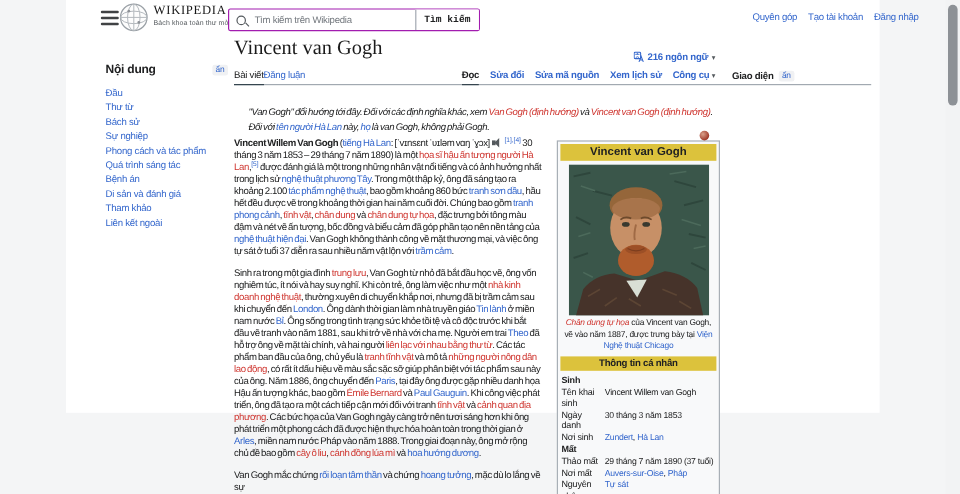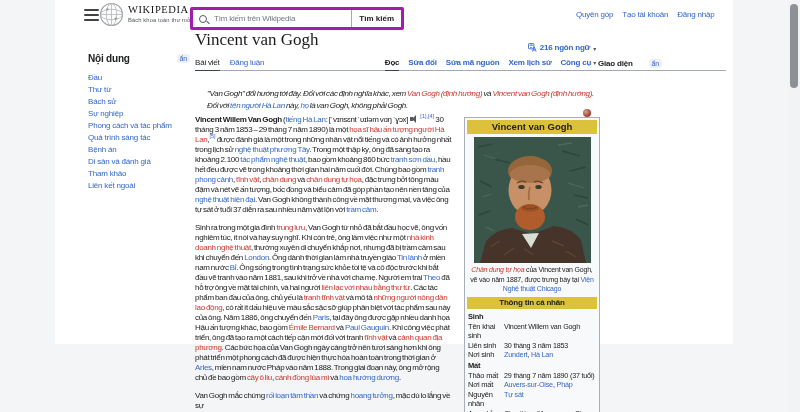--- a/index.html
+++ b/index.html
@@ -10,49 +10,49 @@
   }
   .card{position:absolute;left:55px;top:0;width:678px;height:344px;background:#fff;}
   
   .hamburger{position:absolute;left:29px;top:9px;width:15px;height:12px;cursor:pointer;}
   .hamburger i{display:block;height:2px;background:#404244;margin:0 0 3px;border-radius:1px;}
   .logo{position:absolute;left:44px;top:2px;display:flex;align-items:center;cursor:pointer;}
   .logo-globe{width:25px;height:25px;}
   .logo-text{margin-left:4px;line-height:1;}
   .logo-title{font-family:"Liberation Serif","DejaVu Serif",serif;font-size:10.5px;letter-spacing:.6px;color:#161616;}
   .logo-sub{font-size:5.8px;color:#54595d;margin-top:2px;letter-spacing:.1px;}
-  .searchbox{position:absolute;left:135px;top:7px;width:208px;height:17px;border:3px solid #a21caf;border-radius:2px;background:#fff;display:flex;align-items:center;}
+  .searchbox{position:absolute;left:135px;top:7px;width:208px;height:17px;border:1px solid #a21caf;border-radius:2px;background:#fff;display:flex;align-items:center;}
   .mag{width:6px;height:6px;border:1.2px solid #54595d;border-radius:50%;position:relative;margin:0 5px 0 6px;flex:none;}
   .mag::after{content:"";position:absolute;width:4px;height:1.2px;background:#54595d;transform:rotate(45deg);right:-3.6px;bottom:-1.4px;}
   .search-input{flex:1;border:none;outline:none;font-size:8px;color:#202122;font-family:inherit;min-width:0;background:transparent;letter-spacing:-.2px;}
   .search-input::placeholder{color:#72777d;}
-  .search-btn{flex:none;height:100%;border-left:1px solid #a2a9b1;background:#fff;font-size:8px;font-weight:bold;color:#202122;padding:0 7px;display:flex;align-items:center;cursor:pointer;}
-  .hdr-links{position:absolute;left:521px;top:10px;display:flex;gap:9px;font-size:8px;color:#3366cc;white-space:nowrap;letter-spacing:-.2px;justify-content:center;}
+  .search-btn{flex:none;height:100%;border-left:1px solid #a2a9b1;background:#fff;font-size:8px;font-weight:bold;color:#202122;padding:0 7px;display:flex;align-items:center;cursor:pointer;font-family:Liberation Mono, monospace;}
+  .hdr-links{position:absolute;left:572px;top:10px;display:flex;gap:9px;font-size:8px;color:#3366cc;white-space:nowrap;letter-spacing:-.2px;justify-content:center;}
   .hdr-links span{cursor:pointer;}
   
   .scrollbar{position:absolute;right:0;top:0;width:12px;height:412px;background:#f2f3f4;}
   .scroll-thumb{position:absolute;left:2px;top:4px;width:8px;height:84px;background:#8d9196;border-radius:4px;}
   
   .sidebar{position:absolute;left:33px;top:53px;width:102px;font-size:8px;letter-spacing:-.2px;}
   .sb-head{display:flex;align-items:center;justify-content:space-between;margin-bottom:8px;}
   .sb-title{font-weight:bold;font-size:10px;color:#202122;}
   .pill{font-size:7px;color:#3366cc;background:#f0f1f3;border-radius:2px;padding:1px 3px;cursor:pointer;}
   .sb-item{color:#3366cc;line-height:12px;cursor:pointer;white-space:nowrap;}
   
   .main{position:absolute;left:140px;top:30px;width:531px;}
   h1.title{margin:0;font-family:"Liberation Serif","DejaVu Serif",serif;font-weight:normal;font-size:17px;line-height:20px;color:#1b1b1b;}
   .lang-btn{position:absolute;top:13px;right:130px;display:flex;align-items:flex-end;gap:3px;color:#3366cc;font-size:8px;font-weight:bold;cursor:pointer;letter-spacing:-.2px;}
   .lang-ic{width:9px;height:9px;flex:none;}
   .caret{font-size:6px;color:#54595d;}
   .tabrow{position:relative;margin-top:5px;height:15px;border-bottom:1px solid #a2a9b1;font-size:8px;letter-spacing:-.2px;}
-  .tabs-left{position:absolute;left:0;bottom:-1px;display:flex;gap:10px;}
+  .tabs-left{position:absolute;left:0;bottom:-1px;display:flex;}
   .tabs-right{position:absolute;right:130px;bottom:-1px;display:flex;gap:9px;font-weight:bold;}
   .tab{padding-bottom:3px;color:#3366cc;cursor:pointer;white-space:nowrap;}
   .tab.active{color:#202122;border-bottom:1px solid #36454f;}
-  .appearance{position:absolute;right:64px;bottom:2px;display:flex;align-items:center;gap:16px;}
+  .appearance{position:absolute;right:64px;bottom:2px;display:flex;align-items:center;gap:4px;}
   .app-label{font-weight:bold;font-size:8px;color:#202122;}
   
   .content{position:relative;padding-top:17px;}
   .status-icon{position:absolute;left:388px;top:38px;width:8px;height:8px;border-radius:50%;
     background:radial-gradient(circle at 35% 35%, #d9a08a, #a03a2a 70%, #7c2a1e);cursor:pointer;}
   .article{width:405px;font-size:8px;line-height:10px;letter-spacing:-.3px;word-spacing:-.8px;color:#202122;}
   .hatnote{font-style:italic;margin:0 0 3px 12px;font-size:8px;line-height:12px;}
   .article p{margin:0 0 8px;}
   .l{color:#3366cc;cursor:pointer;}
   .r{color:#cf3630;cursor:pointer;}
@@ -194,21 +194,21 @@
           </svg>
           <div class="ib-caption"><span class="r i">Chân dung tự họa</span><span> của Vincent van Gogh, vẽ vào năm 1887, được trưng bày tại </span><span class="l">Viện Nghệ thuật Chicago</span></div>
           <div class="ib-band">Thông tin cá nhân</div>
 
           <div class="ib-sec">Sinh</div>
           <div class="ib-row">
             <div class="ib-label">Tên khai sinh</div>
             <div class="ib-val"><span>Vincent Willem van Gogh</span></div>
           </div>
           <div class="ib-row">
-            <div class="ib-label">Liên sinh</div>
+            <div class="ib-label">Ngày danh</div>
             <div class="ib-val"><span>30 tháng 3 năm 1853</span></div>
           </div>
           <div class="ib-row">
             <div class="ib-label">Nơi sinh</div>
             <div class="ib-val"><span class="l">Zundert</span><span>, </span><span class="l">Hà Lan</span></div>
           </div>
           <div class="ib-sec">Mất</div>
           <div class="ib-row">
             <div class="ib-label">Thảo mất</div>
             <div class="ib-val"><span>29 tháng 7 năm 1890 (37 tuổi)</span></div>

